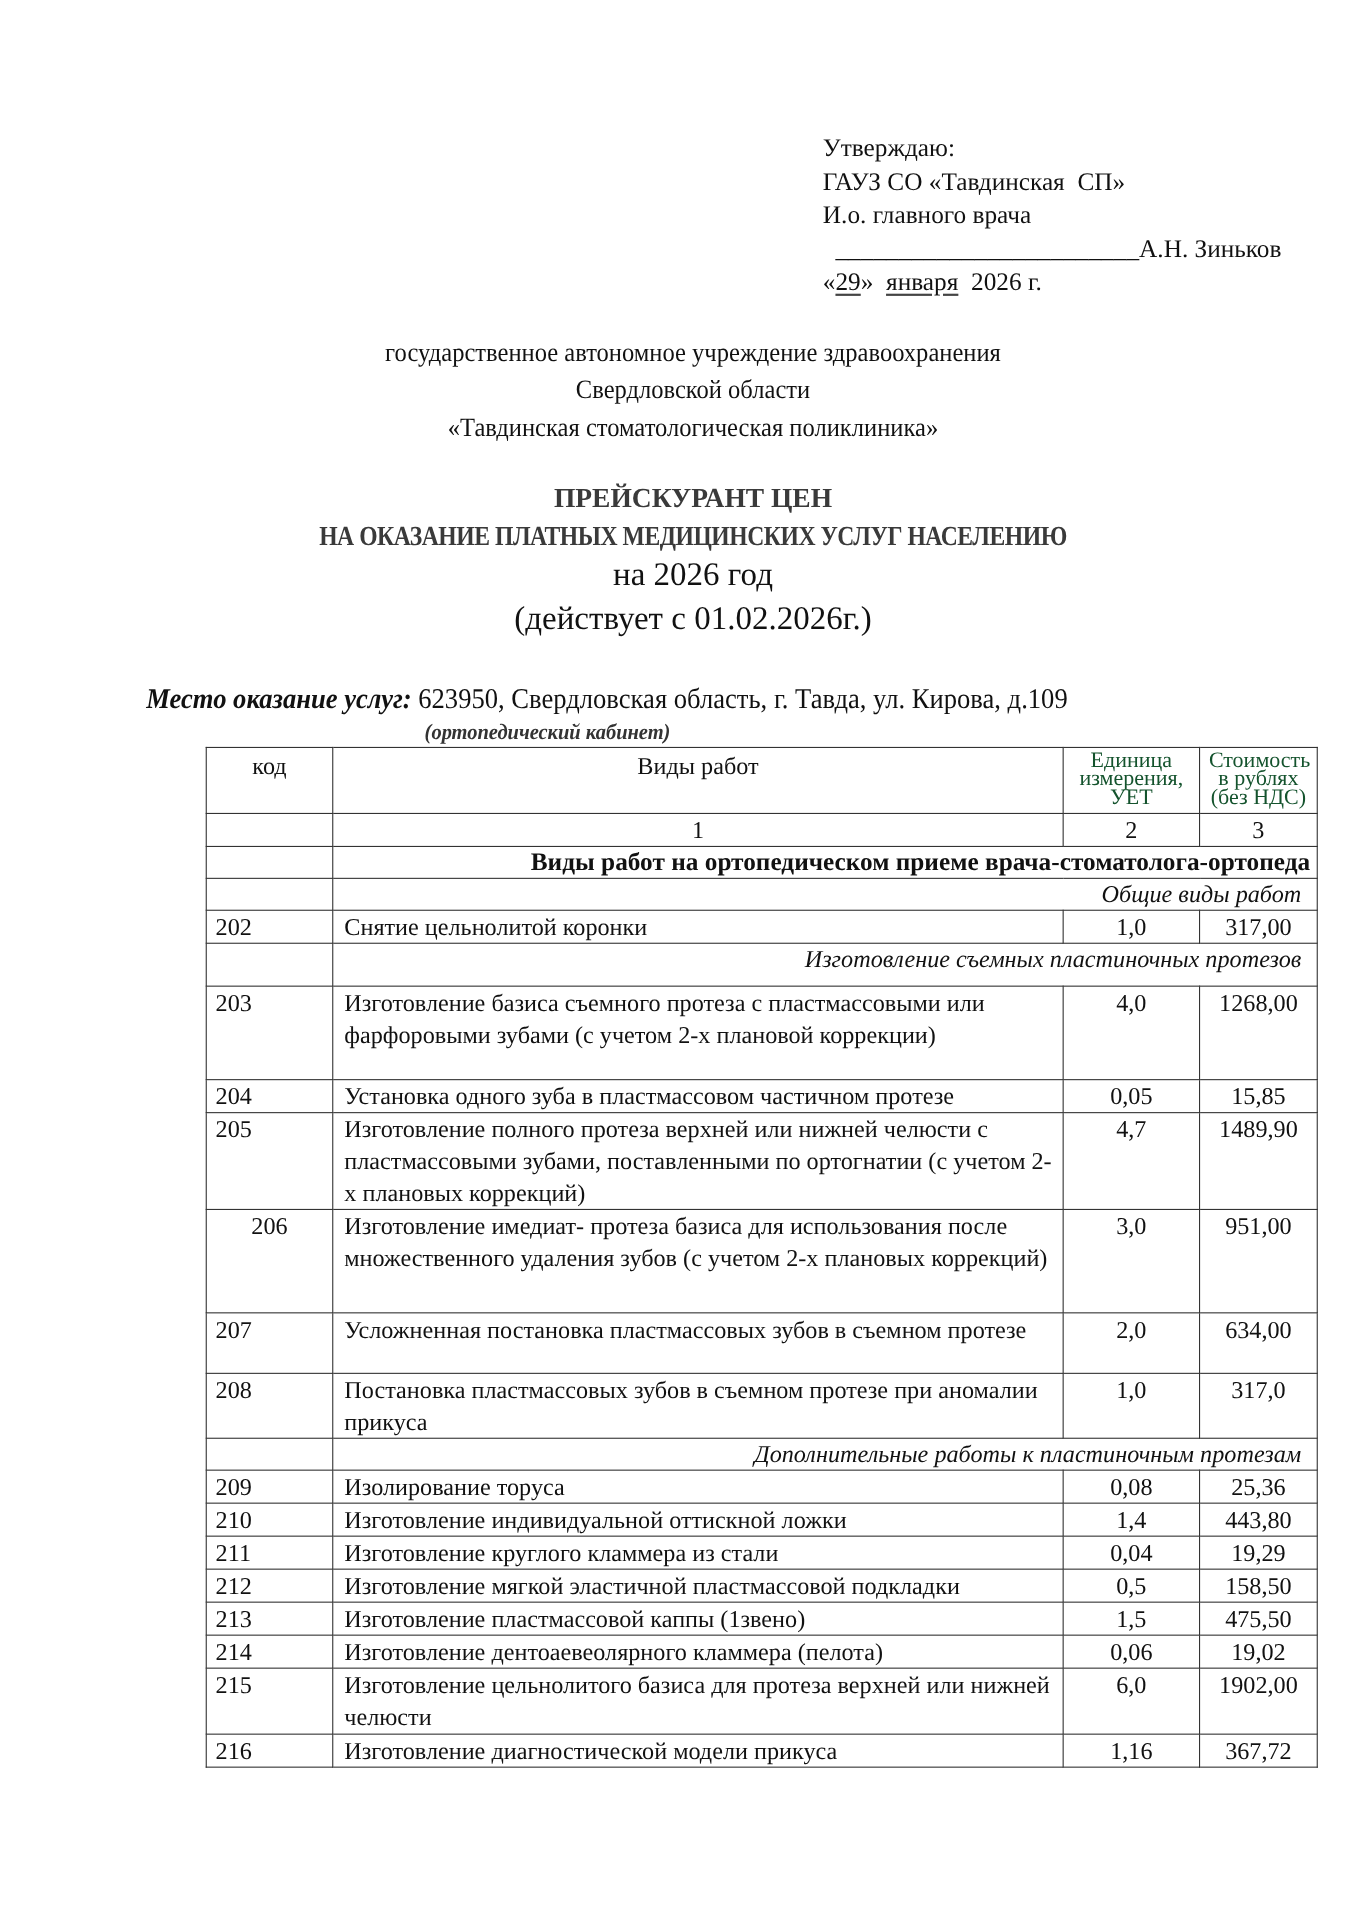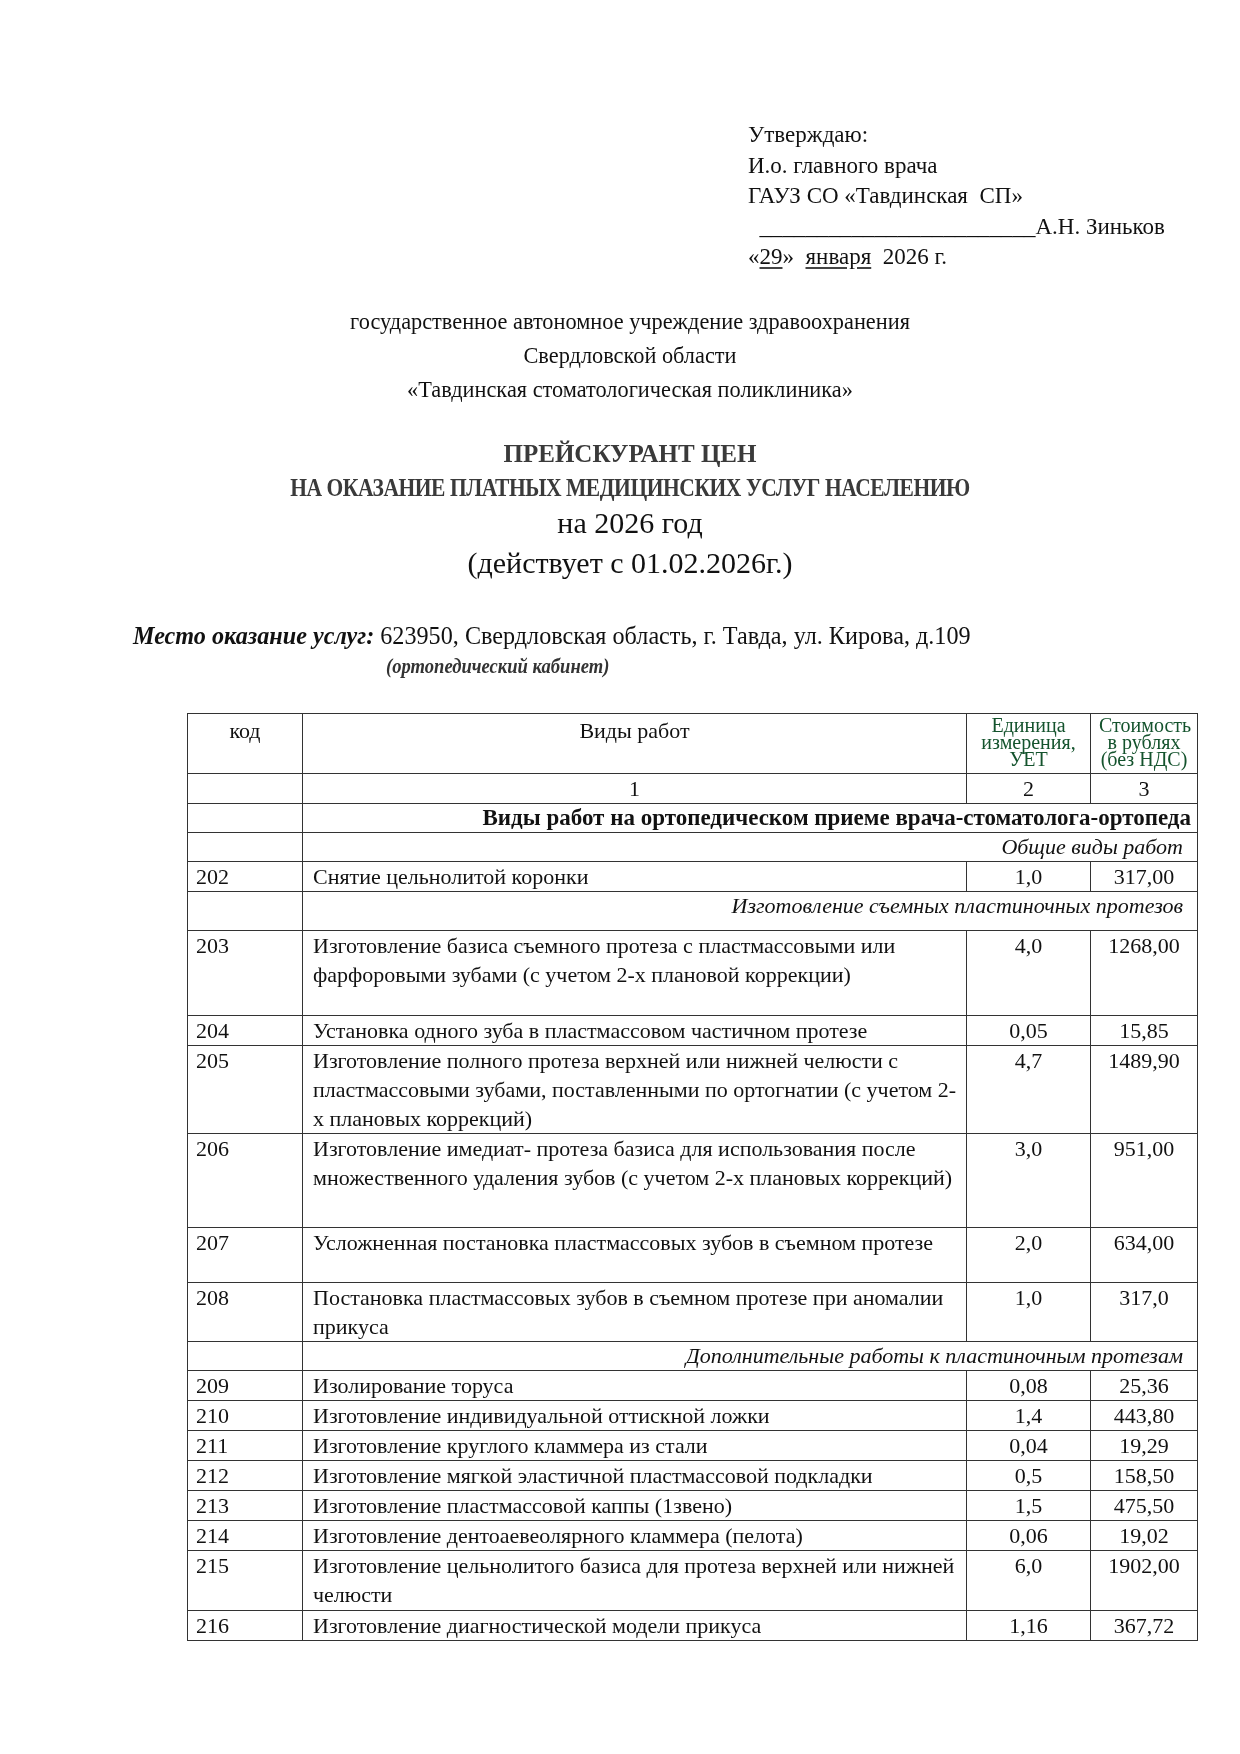--- a/index.html
+++ b/index.html
@@ -17,43 +17,43 @@
            font-weight: bold; font-size: 25px; line-height: 34px; }
   .title .t2 { display: block; transform: scaleX(0.86); letter-spacing: -0.5px; }
   .year { left: 0; width: 1260px; text-align: center; top: 503px; font-size: 30px; line-height: 40px; color: #111; }
   .valid { left: 0; width: 1260px; text-align: center; top: 543px; font-size: 30px; line-height: 40px; color: #111; }
 
   .place { left: 133px; top: 620px; font-size: 26px; line-height: 32px; transform: scaleX(0.93); transform-origin: 0 0; }
   .place .lbl { font-style: italic; font-weight: bold; }
   .cab { left: 386px; top: 655px; font-size: 20px; font-style: italic; font-weight: bold; color: #333;
          transform: scaleX(0.93); transform-origin: 0 0; }
 
-  table.price { position: absolute; left: 187px; top: 713px; width: 1010px; border-collapse: collapse;
+  table.price { position: absolute; left: 187px; top: 679px; width: 1010px; border-collapse: collapse;
                 font-size: 22px; table-layout: fixed; }
   table.price td { border: 1.5px solid #333; vertical-align: top; padding: 0 8px; line-height: 29px; }
   col.c-code { width: 115px; } col.c-work { width: 664px; } col.c-unit { width: 124px; } col.c-price { width: 107px; }
   .hdr td { height: 56px; }
   .hdr .small { font-size: 20px; line-height: 17px; text-align: center; padding-top: 3px; color: #14532d; }
   .hdr .big { font-size: 22px; text-align: center; padding-top: 2px; }
   .numrow td { height: 28px; text-align: center; font-size: 22px; line-height: 28px; }
   .section td { height: 28px; }
   .section .stitle { text-align: right; font-weight: bold; font-size: 23px; line-height: 28px; padding-right: 6px; }
   .sub td { height: 28px; }
   .sub .stitle { text-align: right; font-style: italic; font-size: 22px; line-height: 28px; padding-right: 14px; }
   .row td.code { padding-left: 8px; }
   .row td.work { padding-left: 10px; padding-right: 4px; }
   .row td.unit, .row td.price-v { text-align: center; padding: 0 2px; }
 </style>
 </head>
 <body>
 
 <div class="abs approve">
   <div>Утверждаю:</div>
+  <div>ГАУЗ СО «Тавдинская  СП»</div>
   <div>И.о. главного врача</div>
-  <div>ГАУЗ СО «Тавдинская  СП»</div>
   <div><span>  ________________________</span><span>А.Н. Зиньков</span></div>
   <div><span>«</span><span class="u">29</span><span>»  </span><span class="u">января</span><span>  2026 г.</span></div>
 </div>
 
 <div class="abs org">
   <div>государственное автономное  учреждение здравоохранения</div>
   <div>Свердловской области</div>
   <div>«Тавдинская  стоматологическая поликлиника»</div>
 </div>
 
@@ -117,21 +117,21 @@
         <td class="unit">0,05</td>
         <td class="price-v">15,85</td>
       </tr>
       <tr class="row">
         <td class="code" style="height: 85px;">205</td>
         <td class="work">Изготовление полного протеза верхней или нижней челюсти с пластмассовыми зубами, поставленными по ортогнатии (с учетом 2-х плановых коррекций)</td>
         <td class="unit">4,7</td>
         <td class="price-v">1489,90</td>
       </tr>
       <tr class="row">
-        <td class="code" style="height: 93px;">206</td>
+        <td class="code" style="height: 93px; text-align: center;">206</td>
         <td class="work">Изготовление имедиат- протеза базиса для использования после множественного удаления зубов (с учетом 2-х плановых коррекций)</td>
         <td class="unit">3,0</td>
         <td class="price-v">951,00</td>
       </tr>
       <tr class="row">
         <td class="code" style="height: 54px;">207</td>
         <td class="work">Усложненная постановка пластмассовых зубов в съемном протезе</td>
         <td class="unit">2,0</td>
         <td class="price-v">634,00</td>
       </tr>

